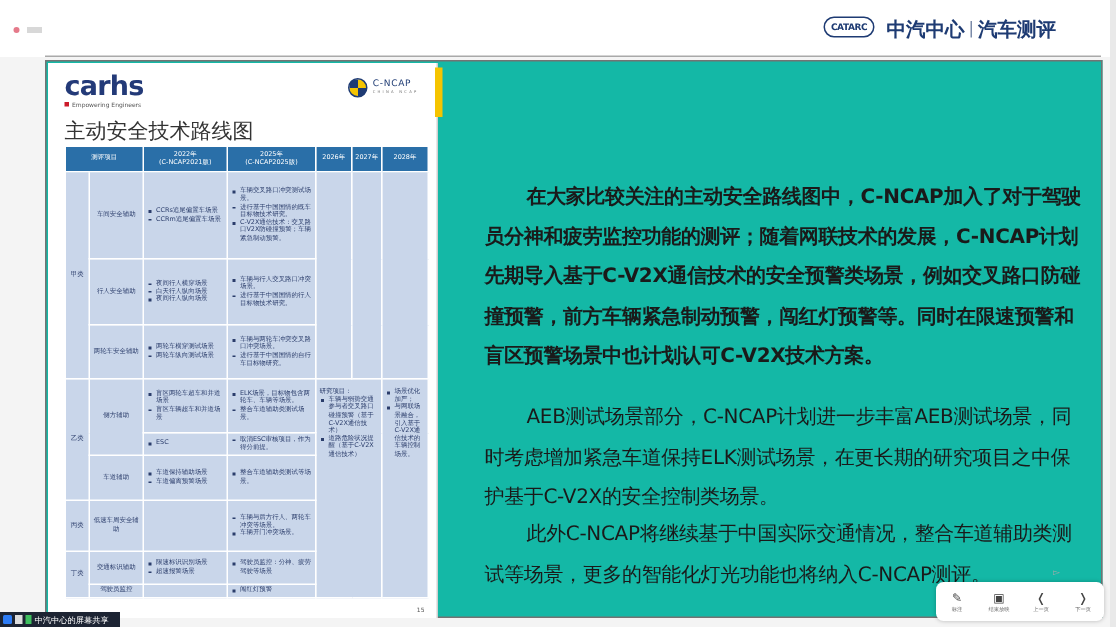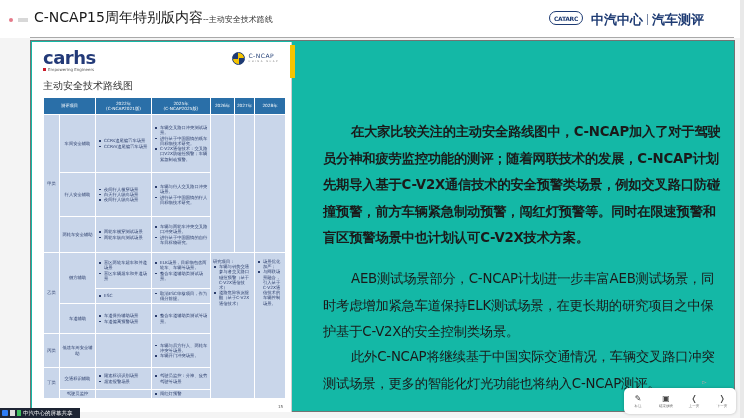--- a/index.html
+++ b/index.html
@@ -25,21 +25,21 @@
   .panel { position: absolute; left: 1px; top: 1px; width: 260px; height: 370px; background: #ffffff; border-right: 1px solid #d0d0d0; }
   .panel .accent { position: absolute; right: -4px; top: 3px; width: 5px; height: 33px; background: #f5c400; }
   .carhs { position: absolute; left: 11px; top: 7px; }
   .carhs .word { font-size: 18px; color: #233a78; font-weight: bold; letter-spacing: -0.5px; line-height: 18px; font-family: "DejaVu Sans", sans-serif; }
   .carhs .tag { font-size: 4px; color: #555; display: flex; align-items: center; gap: 2px; }
   .carhs .tag i { display: inline-block; width: 3px; height: 3px; background: #cc1b2a; }
   .cncap { position: absolute; right: 12px; top: 10px; display: flex; align-items: center; gap: 3px; }
   .cncap .ball { width: 13px; height: 13px; border-radius: 50%; background: conic-gradient(#f5c400 0 25%, #1e3b73 25% 50%, #f5c400 50% 75%, #1e3b73 75% 100%); border: 1px solid #1e3b73; }
   .cncap .txt { font-size: 6px; color: #1e3b73; letter-spacing: 0.5px; line-height: 6px; }
   .cncap .txt small { display: block; font-size: 2.5px; color: #777; letter-spacing: 1.5px; }
-  .panel-title { position: absolute; left: 11px; top: 37px; font-size: 10px; color: #333; }
+  .panel-title { position: absolute; left: 11px; top: 37px; font-size: 14px; color: #333; }
 
   table.road { position: absolute; left: 11px; top: 55px; width: 242px; border-collapse: collapse; table-layout: fixed; font-size: 4.3px; color: #2b3d6b; line-height: 5.2px; }
   table.road th { background: #2a6fa8; color: #ffffff; font-weight: normal; text-align: center; border: 0.6px solid #ffffff; height: 17px; font-size: 4.3px; line-height: 5.5px; }
   table.road td { background: #c9d6ea; border: 0.6px solid #ffffff; vertical-align: middle; padding: 1px 2px; }
   table.road td.cat { text-align: center; width: 18px; }
   table.road td.item { text-align: center; }
   table.road ul { list-style: none; }
   table.road li { position: relative; padding-left: 6px; }
   table.road li::before { content: ""; position: absolute; left: 1px; top: 2px; width: 1.6px; height: 1.6px; background: #2b3d6b; }
   .pageno { position: absolute; right: 8px; bottom: 3px; font-size: 4px; color: #555; }
@@ -69,23 +69,20 @@
   .rightedge { position: absolute; right: 0; top: 0; width: 4px; height: 418px; background: #e9e9e9; }
 </style>
 </head>
 <body>
 
 <div class="stage">
 
   <div class="header">
     <span class="dot"></span>
     <span class="mini"></span>
-    <div class="title">
-      <span>C-NCAP15周年特别版内容</span><span class="sub">--主动安全技术路线</span>
-    </div>
     <div class="brand">
       <span class="logo">CATARC</span>
       <span class="name"><span>中汽中心</span><span class="sep"></span><span>汽车测评</span></span>
     </div>
     <div class="rule"></div>
   </div>
 
   <div class="slide">
 
     <div class="panel">
@@ -272,21 +269,21 @@
               </td>
           </tr>
         </tbody>
       </table>
       <div class="pageno">15</div>
     </div>
 
     <div class="content">
       <p class="para p1">在大家比较关注的主动安全路线图中，C-NCAP加入了对于驾驶员分神和疲劳监控功能的测评；随着网联技术的发展，C-NCAP计划先期导入基于C-V2X通信技术的安全预警类场景，例如交叉路口防碰撞预警，前方车辆紧急制动预警，闯红灯预警等。同时在限速预警和盲区预警场景中也计划认可C-V2X技术方案。</p>
       <p class="para p2">AEB测试场景部分，C-NCAP计划进一步丰富AEB测试场景，同时考虑增加紧急车道保持ELK测试场景，在更长期的研究项目之中保护基于C-V2X的安全控制类场景。</p>
-      <p class="para p3">此外C-NCAP将继续基于中国实际交通情况，车辆交叉路口冲突测试场景，更多的智能化灯光功能也将纳入C-NCAP测评。</p>
+      <p class="para p3">此外C-NCAP将继续基于中国实际交通情况，整合车道辅助类测试等场景，更多的智能化灯光功能也将纳入C-NCAP测评。</p>
     </div>
   </div>
 
   <div class="cursor">▻</div>
 
   <div class="toolbar">
     <div class="tb">
       <span class="ic">✎</span>
       <span class="lb">标注</span>
     </div>

